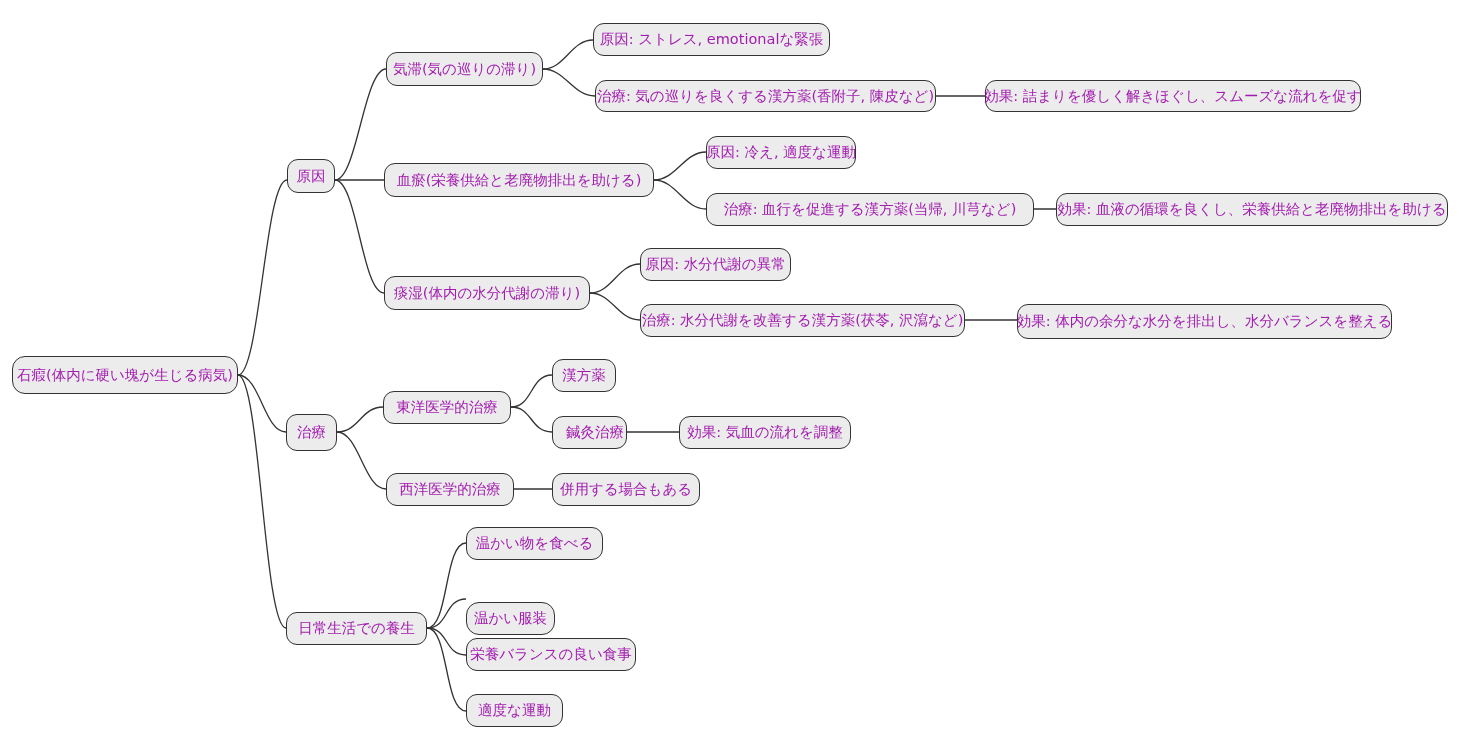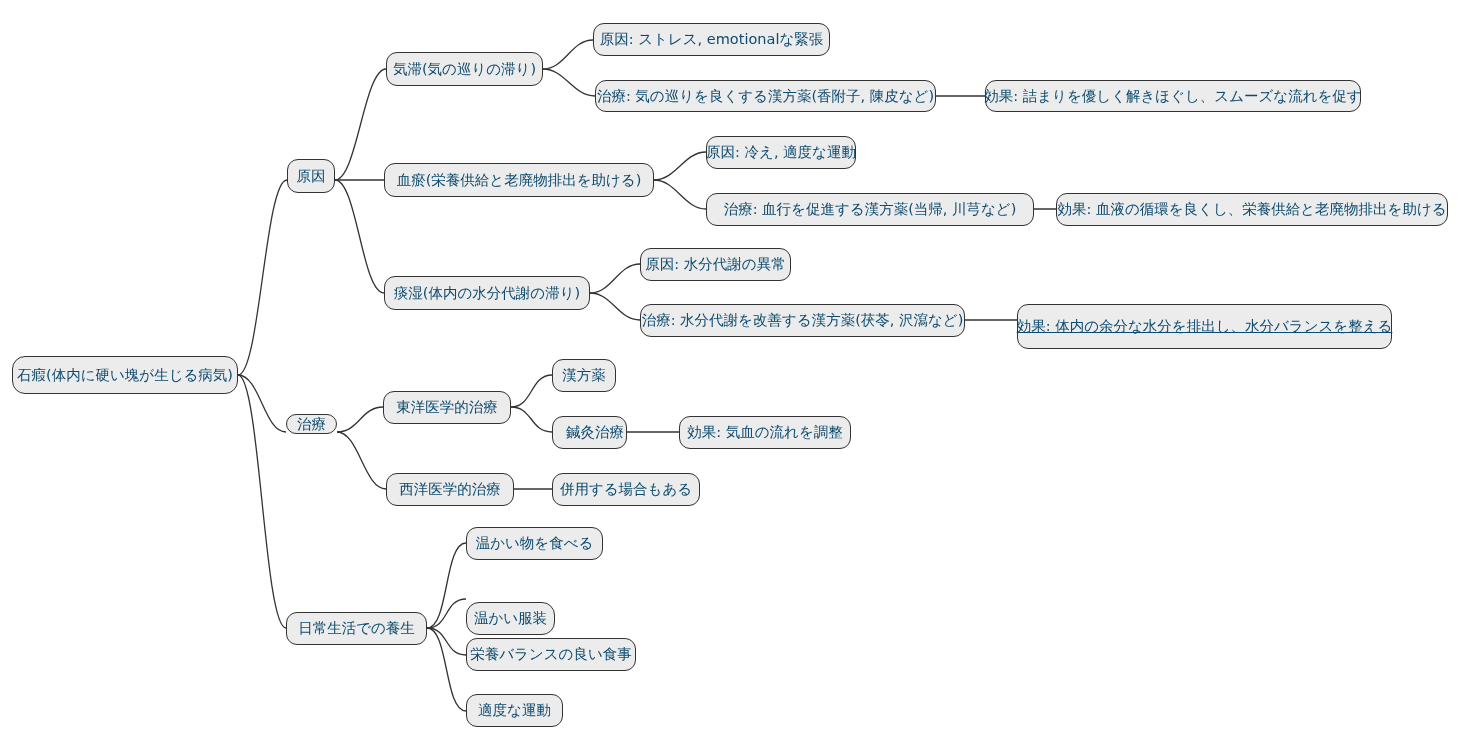--- a/index.html
+++ b/index.html
@@ -18,21 +18,21 @@
     z-index: 1;
   }
   .edges path { fill: none; stroke: #333333; stroke-width: 1.3px; }
   .node {
     position: absolute;
     z-index: 2;
     box-sizing: border-box;
     background: #ececec;
     border: 1.6px solid #333333;
     border-radius: 11px;
-    color: #0c4a6e;
+    color: #a21caf;
     font-size: 14.5px;
     line-height: 1;
     display: flex;
     align-items: center;
     justify-content: center;
     white-space: nowrap;
     text-align: center;
   }
   .node.root { border-radius: 13px; }
 </style>
@@ -65,37 +65,37 @@
     <path d="M514,489 L552,489"></path>
     <path d="M427,628 C449,628 444,543 466,543"></path>
     <path d="M427,628 C449,628 444,599 466,599"></path>
     <path d="M427,628 C449,628 444,655 466,655"></path>
     <path d="M427,628 C449,628 444,711 466,711"></path>
   </svg>
 
   <div class="node root" style="left:12px; top:356px; width:226px; height:38px;">石瘕(体内に硬い塊が生じる病気)</div>
 
   <div class="node" style="left:287px; top:159px; width:48px; height:34px;">原因</div>
-  <div class="node" style="left:286px; top:414px; width:51px; height:20px;">治療</div>
+  <div class="node" style="left:286px; top:414px; width:51px; height:37px;">治療</div>
   <div class="node" style="left:286px; top:612px; width:141px; height:33px;">日常生活での養生</div>
 
   <div class="node" style="left:386px; top:52px; width:157px; height:34px;">気滞(気の巡りの滞り)</div>
   <div class="node" style="left:593px; top:23px; width:237px; height:33px;">原因: ストレス, emotionalな緊張</div>
   <div class="node" style="left:595px; top:80px; width:341px; height:32px;">治療: 気の巡りを良くする漢方薬(香附子, 陳皮など)</div>
   <div class="node" style="left:985px; top:80px; width:376px; height:32px;">効果: 詰まりを優しく解きほぐし、スムーズな流れを促す</div>
 
   <div class="node" style="left:384px; top:163px; width:270px; height:34px;">血瘀(栄養供給と老廃物排出を助ける)</div>
   <div class="node" style="left:706px; top:136px; width:150px; height:33px;">原因: 冷え, 適度な運動</div>
   <div class="node" style="left:706px; top:193px; width:328px; height:33px;">治療: 血行を促進する漢方薬(当帰, 川芎など)</div>
   <div class="node" style="left:1056px; top:193px; width:392px; height:33px;">効果: 血液の循環を良くし、栄養供給と老廃物排出を助ける</div>
 
   <div class="node" style="left:384px; top:276px; width:206px; height:34px;">痰湿(体内の水分代謝の滞り)</div>
   <div class="node" style="left:640px; top:248px; width:151px; height:33px;">原因: 水分代謝の異常</div>
   <div class="node" style="left:640px; top:304px; width:325px; height:33px;">治療: 水分代謝を改善する漢方薬(茯苓, 沢瀉など)</div>
-  <div class="node" style="left:1017px; top:304px; width:375px; height:45px;text-decoration:underline;">効果: 体内の余分な水分を排出し、水分バランスを整える</div>
+  <div class="node" style="left:1017px; top:304px; width:375px; height:35px;">効果: 体内の余分な水分を排出し、水分バランスを整える</div>
 
   <div class="node" style="left:383px; top:391px; width:128px; height:33px;">東洋医学的治療</div>
   <div class="node" style="left:552px; top:359px; width:64px; height:33px;">漢方薬</div>
   <div class="node" style="left:552px; top:416px; width:75px; height:33px;padding-left:11px;">鍼灸治療</div>
   <div class="node" style="left:679px; top:416px; width:172px; height:33px;">効果: 気血の流れを調整</div>
   <div class="node" style="left:386px; top:473px; width:128px; height:33px;">西洋医学的治療</div>
   <div class="node" style="left:552px; top:473px; width:148px; height:33px;">併用する場合もある</div>
 
   <div class="node" style="left:466px; top:527px; width:137px; height:33px;">温かい物を食べる</div>
   <div class="node" style="left:466px; top:602px; width:89px; height:33px;border-radius:13px;">温かい服装</div>

